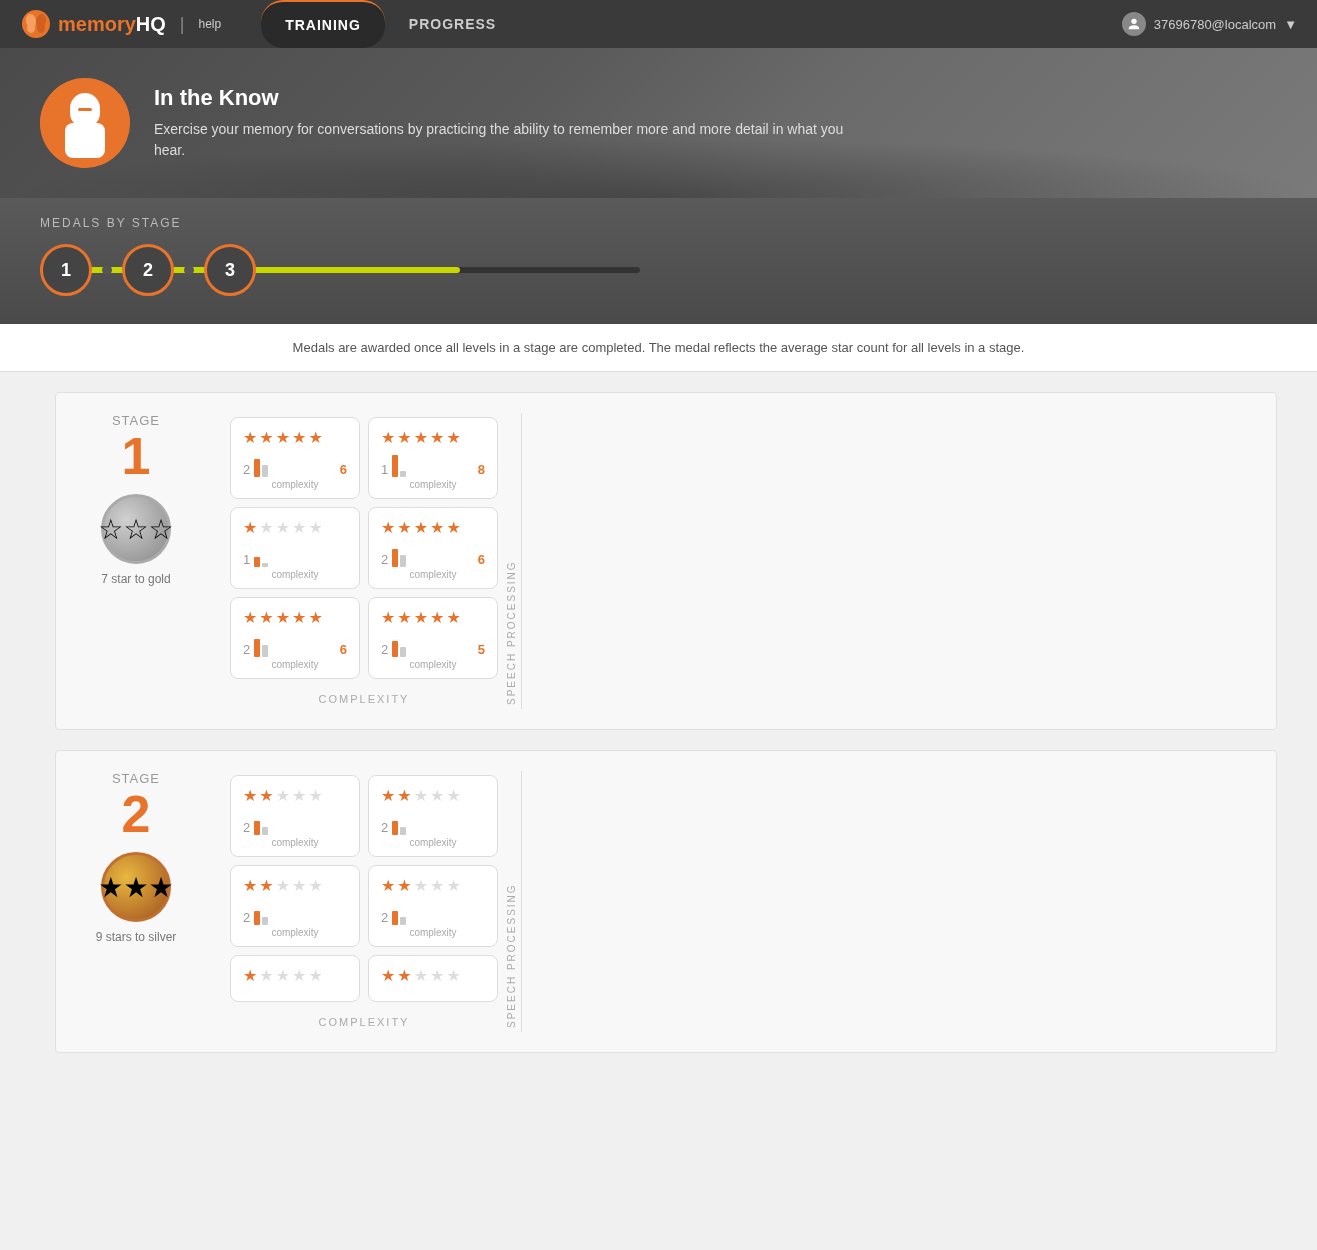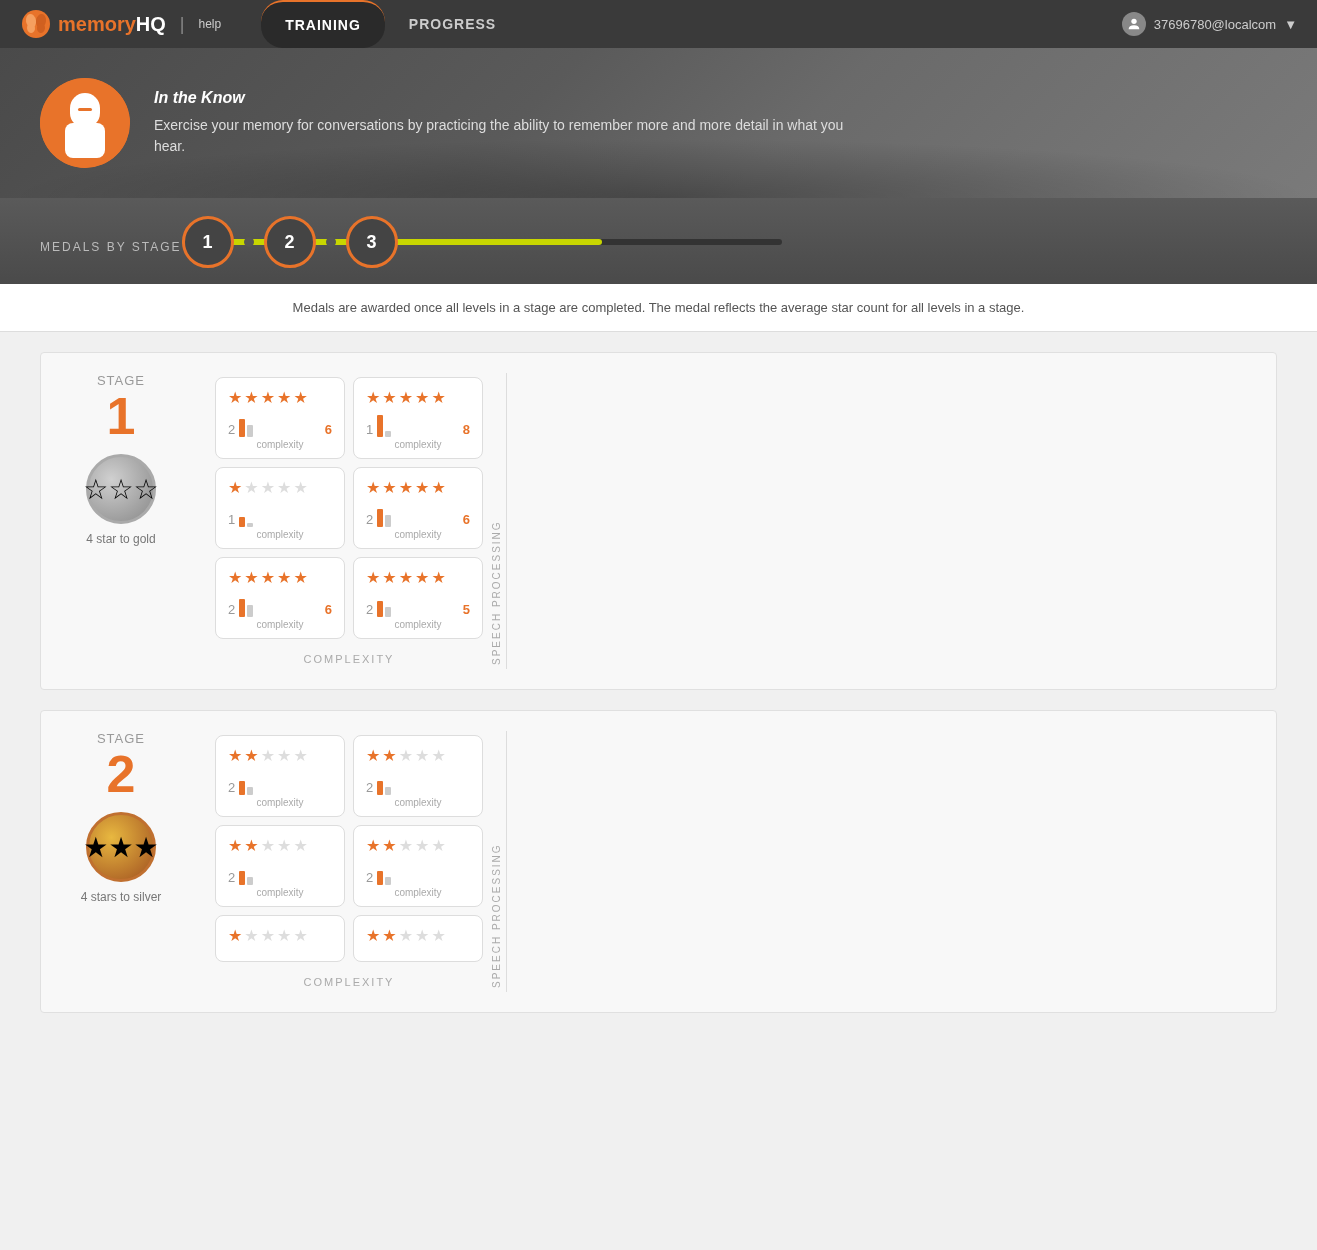--- a/index.html
+++ b/index.html
@@ -99,38 +99,37 @@
       background: #e8732a;
       border-radius: 50%;
       display: flex;
       align-items: center;
       justify-content: center;
       flex-shrink: 0;
       overflow: hidden;
     }
     .hero-text h1 {
       color: white;
-      font-size: 16px;
+      font-size: 22px;
       margin-bottom: 8px;
-      font-style: italic;
     }
     .hero-text p {
       color: #ddd;
       font-size: 14px;
       line-height: 1.5;
       max-width: 700px;
     }
 
     
     .medals-section {
       background: linear-gradient(180deg, #5a5a5a 0%, #4a4a4a 100%);
-      padding: 18px 40px 16px;
-      display: flex;
-      flex-direction: row;
-      align-items: flex-end;
+      padding: 18px 40px 28px;
+      display: flex;
+      flex-direction: column;
+      align-items: flex-start;
     }
     .medals-title {
       color: #bbb;
       font-size: 12px;
       letter-spacing: 2px;
       text-transform: uppercase;
       margin-bottom: 14px;
     }
     .medals-row {
       display: flex;
@@ -188,20 +187,21 @@
       font-size: 13px;
       color: #555;
       text-align: center;
       border-bottom: 1px solid #ddd;
     }
 
     
     .main-content {
       background: #f0f0f0;
       padding: 20px 40px;
+      margin-left: 15px;
     }
 
     
     .stage-section {
       background: #f8f8f8;
       border: 1px solid #e0e0e0;
       border-radius: 4px;
       margin-bottom: 20px;
       padding: 20px;
       display: flex;
@@ -421,21 +421,21 @@
 
 <div class="main-content">
 
   <div class="stage-section">
     <div class="stage-info">
       <div class="stage-label">STAGE</div>
       <div class="stage-number">1</div>
       <div class="medal-badge silver">
         ☆☆☆
       </div>
-      <div class="stage-meta">4 star to gold</div>
+      <div class="stage-meta">7 star to gold</div>
     </div>
 
     <div class="grid-with-label">
       <div class="cards-grid">
 
         <div class="cards-row">
 
           <div class="level-card">
             <div class="stars-row">
               <span class="star filled">★</span>
@@ -586,21 +586,21 @@
     </div>
   </div>
 
   <div class="stage-section">
     <div class="stage-info">
       <div class="stage-label">STAGE</div>
       <div class="stage-number">2</div>
       <div class="medal-badge bronze-gold">
         ★★★
       </div>
-      <div class="stage-meta">4 stars to silver</div>
+      <div class="stage-meta">9 stars to silver</div>
     </div>
 
     <div class="grid-with-label">
       <div class="cards-grid">
 
         <div class="cards-row">
           <div class="level-card">
             <div class="stars-row">
               <span class="star filled">★</span>
               <span class="star filled">★</span>

